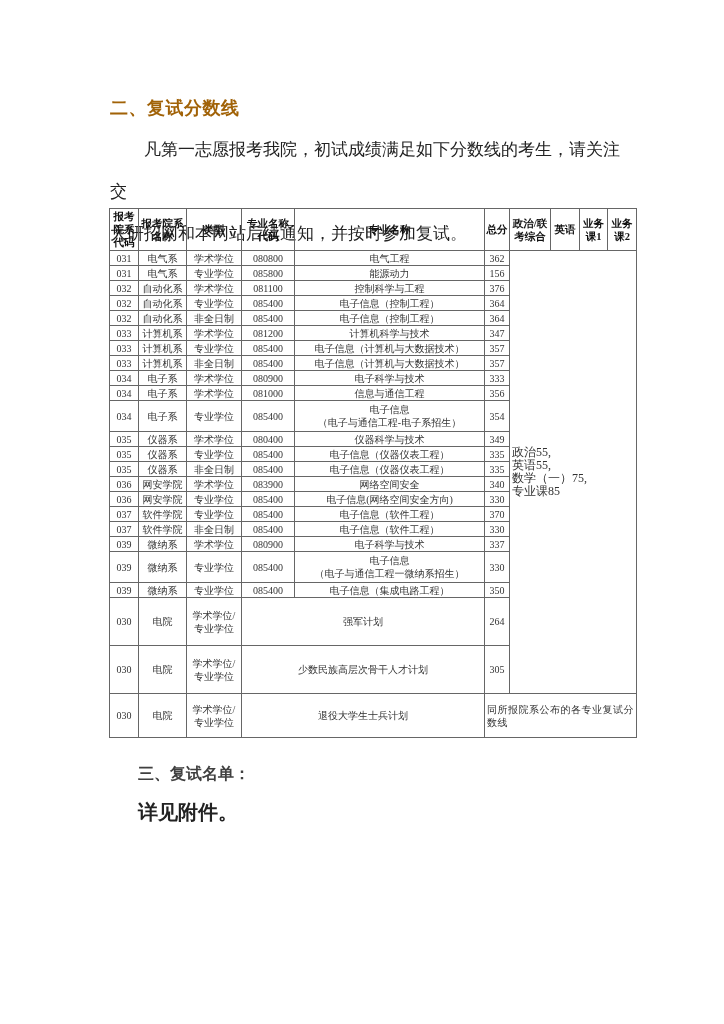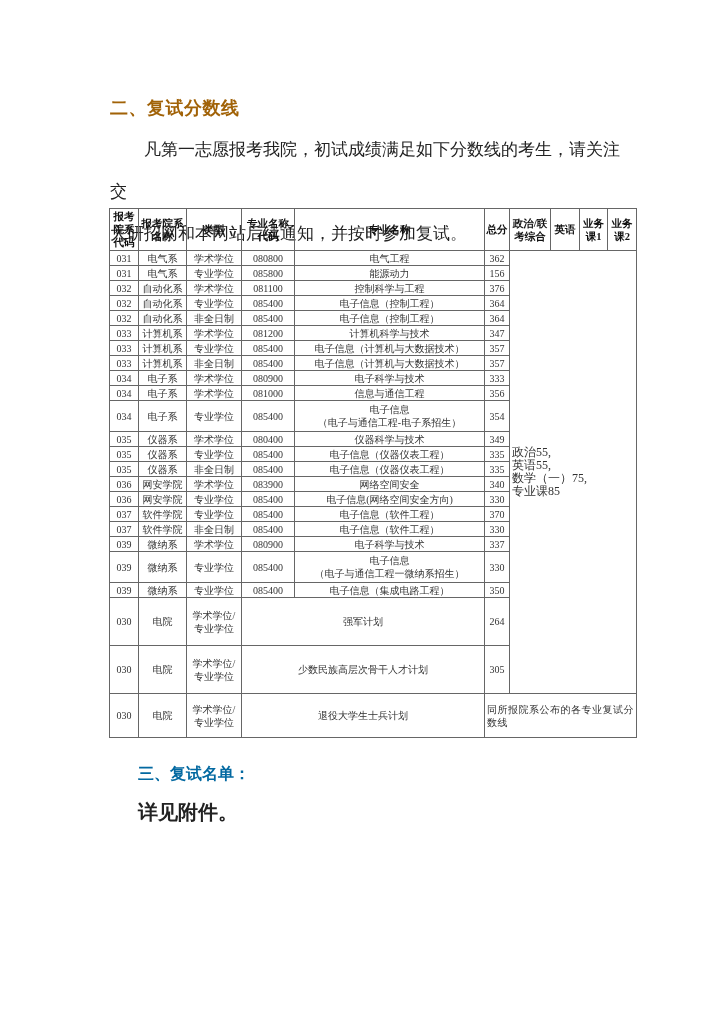--- a/index.html
+++ b/index.html
@@ -11,21 +11,21 @@
   table.score { position: absolute; left: 109px; top: 208px; width: 521px; border-collapse: collapse; table-layout: fixed;
                 font-family: Liberation Serif, serif; font-size: 10px; color: #333; }
   table.score td, table.score th { border: 1px solid #666; padding: 0; text-align: center; vertical-align: middle; line-height: 13px; overflow: hidden; }
   table.score th { font-weight: bold; font-size: 10.5px; color: #111; line-height: 13px; height: 41px; }
   table.score tr.r td { height: 14px; }
   table.score tr.tall td { height: 30px; }
   table.score tr.big td { height: 47px; }
   table.score tr.bigl td { height: 43px; }
   td.note { text-align: left !important; vertical-align: middle; padding-left: 2px !important; line-height: 14px; font-size: 12px; }
   td.note2 { text-align: left !important; padding-left: 2px !important; line-height: 15px; letter-spacing: 0.5px; }
-  .h3 { position: absolute; left: 138px; top: 764px; font-size: 16px; font-weight: bold; color: #0369a1; }
+  .h3 { position: absolute; left: 138px; top: 764px; font-size: 16px; font-weight: bold; color: #404040; }
   .p3 { position: absolute; left: 138px; top: 799px; font-size: 20px; font-weight: bold; color: #222; }
 </style>
 </head>
 <body>
 
 <div class="h2">二、复试分数线</div>
 <div class="para">
   <span class="indent"></span><span>凡第一志愿报考我院，初试成绩满足如下分数线的考生，请关注交</span><br>
   <span>大研招网和本网站后续通知，并按时参加复试。</span>
 </div>

